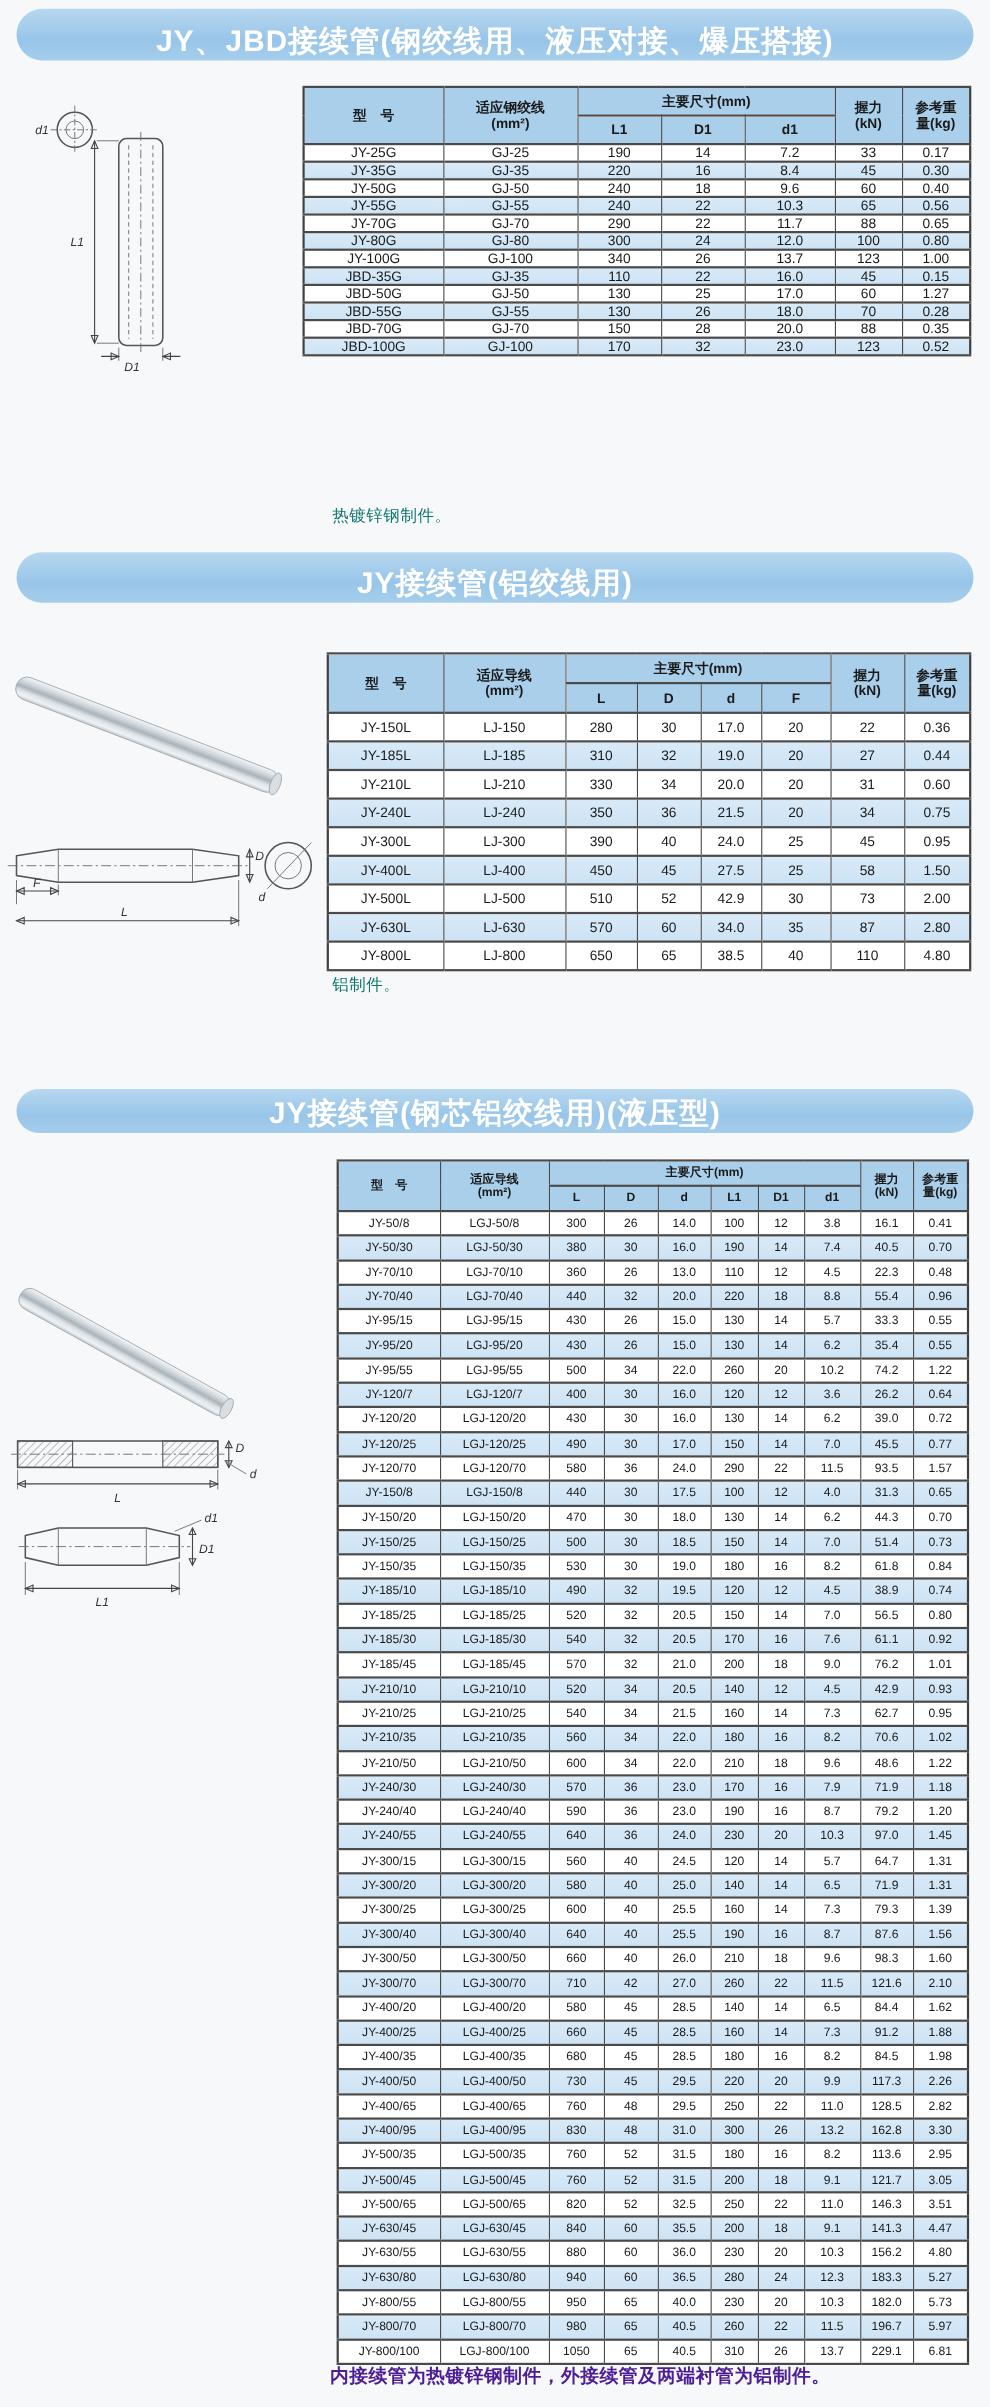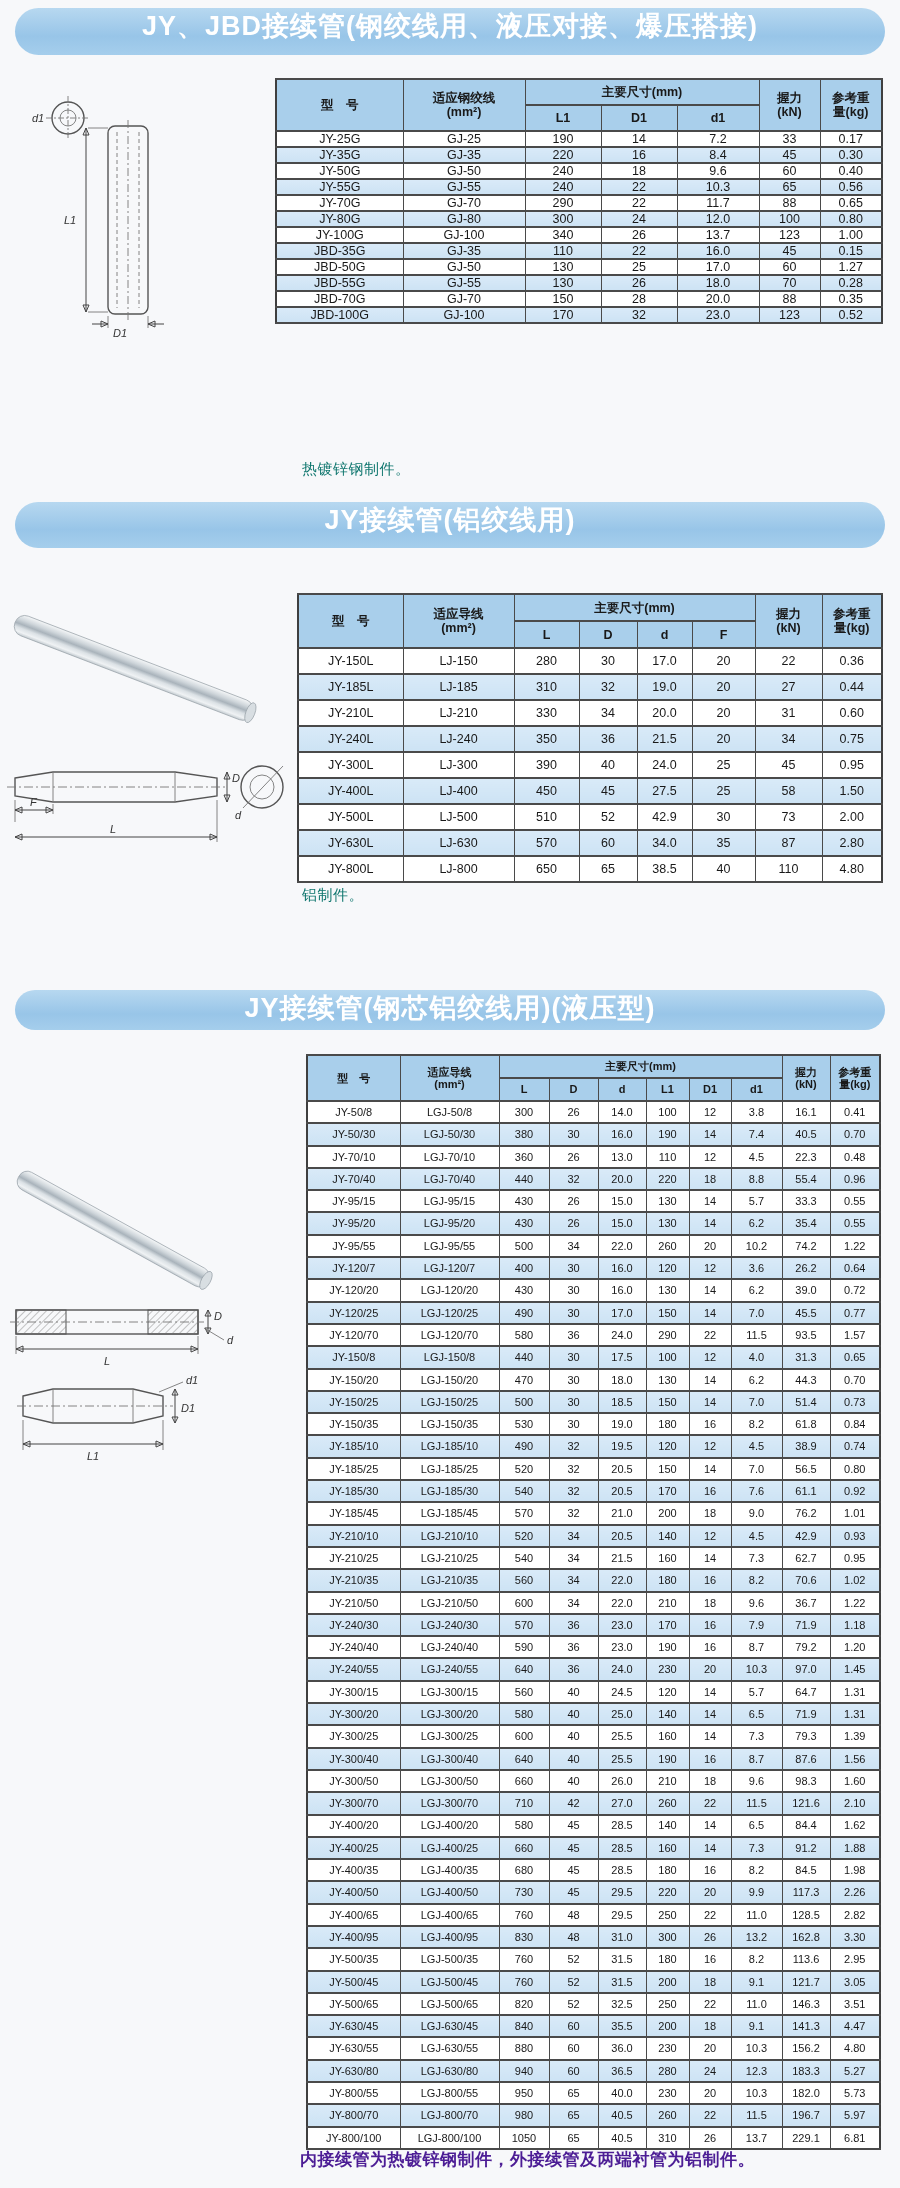--- a/index.html
+++ b/index.html
@@ -1,20 +1,20 @@
 <!DOCTYPE html>
 <html><head>
 <meta charset="utf-8">
 <style>
   *{margin:0;padding:0;box-sizing:border-box}
   html,body{background:#f7f8fa}
   body{width:900px;height:2188px;position:relative;overflow:hidden;
        font-family:"Liberation Sans","DejaVu Sans",sans-serif;color:#1a1a1a}
   .banner{position:absolute;left:15px;width:870px;height:47px;border-radius:28px;
-          display:flex;align-items:flex-start;justify-content:center;
+          display:flex;align-items:flex-end;justify-content:center;
           color:#ffffff;font-weight:bold;font-size:27px;letter-spacing:1px;
           background:linear-gradient(180deg,#b7d8f0 0%,#98c5e8 60%,#a5ceec 100%)}
   table.spec{position:absolute;border-collapse:collapse;table-layout:fixed;background:#ffffff;
              border:2px solid #3f3f3f}
   .spec th,.spec td{border:2px solid #4a4a4a;border-left-width:1px;border-right-width:1px;
              text-align:center;vertical-align:middle;white-space:pre-line;line-height:1.12;
              padding:0;color:#191919;overflow:hidden}
   .spec thead th{background:#a9cfeb;font-weight:bold}
   .spec tbody tr.alt td{background:linear-gradient(180deg,#d9eaf8 0%,#cde3f4 100%)}
   .t1 th,.t1 td{font-size:12.5px}
@@ -734,21 +734,21 @@
       </tr>
       <tr>
         <td>JY-210/50</td>
         <td>LGJ-210/50</td>
         <td>600</td>
         <td>34</td>
         <td>22.0</td>
         <td>210</td>
         <td>18</td>
         <td>9.6</td>
-        <td>36.7</td>
+        <td>48.6</td>
         <td>1.22</td>
       </tr>
       <tr class="alt">
         <td>JY-240/30</td>
         <td>LGJ-240/30</td>
         <td>570</td>
         <td>36</td>
         <td>23.0</td>
         <td>170</td>
         <td>16</td>

